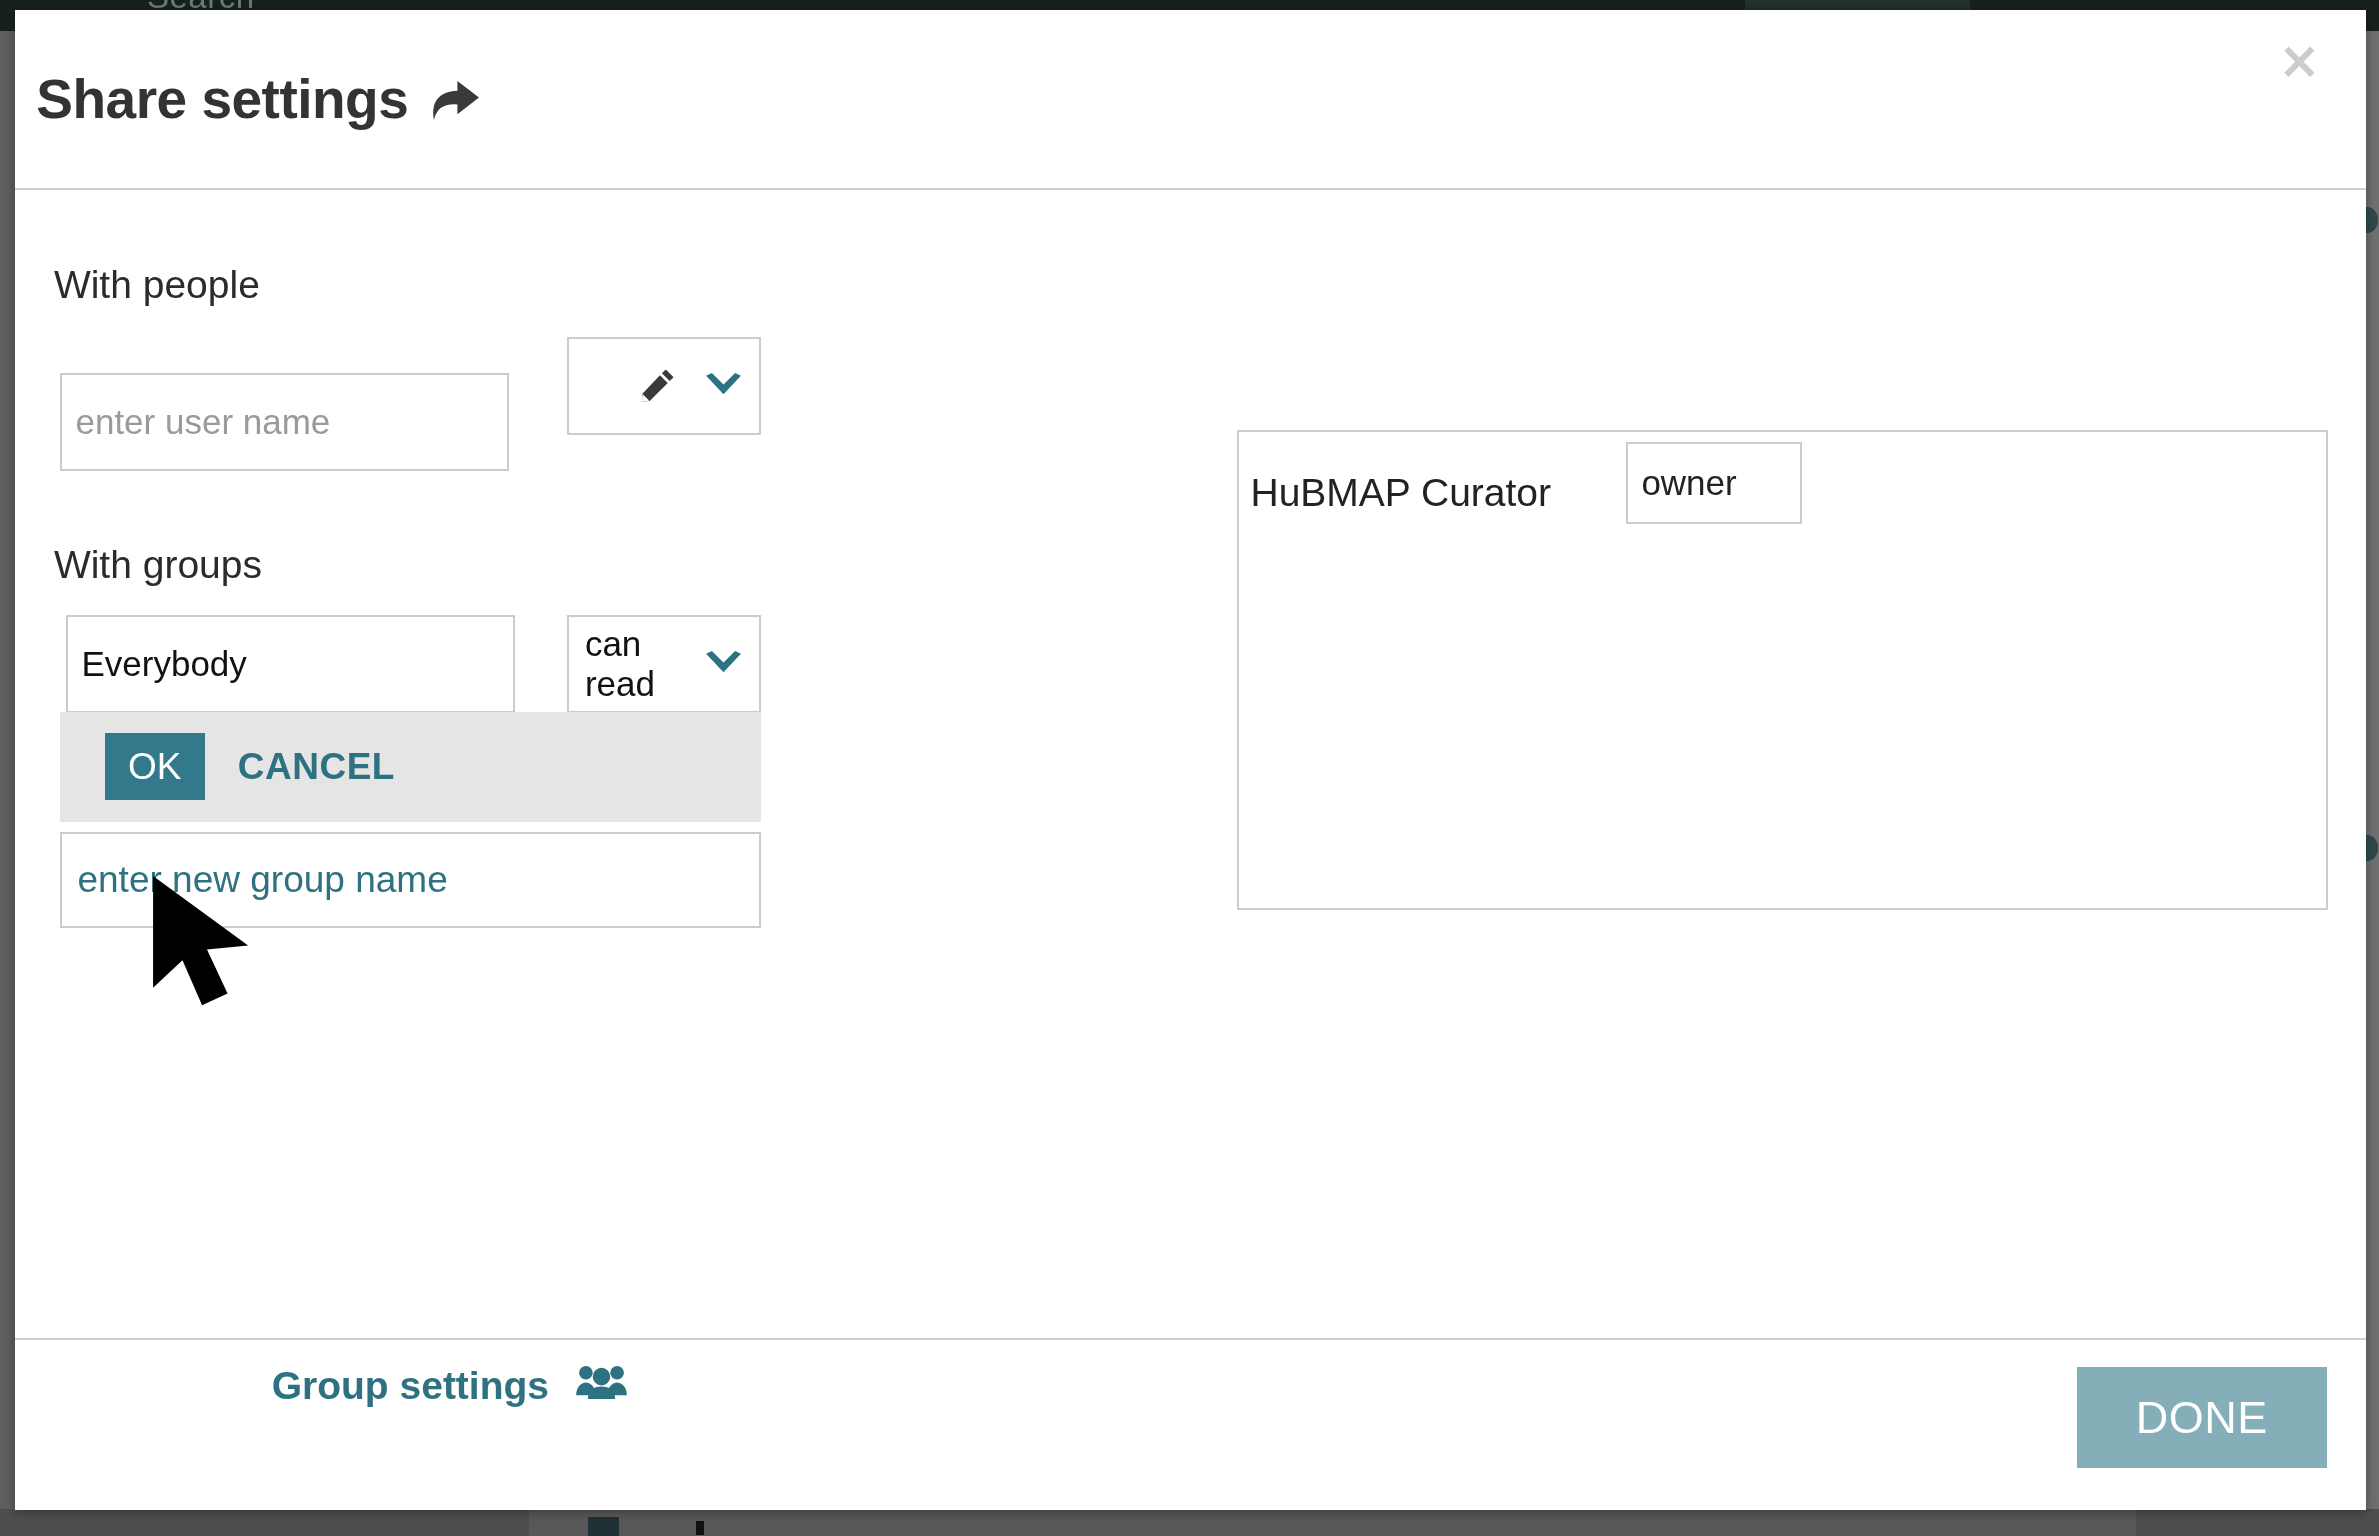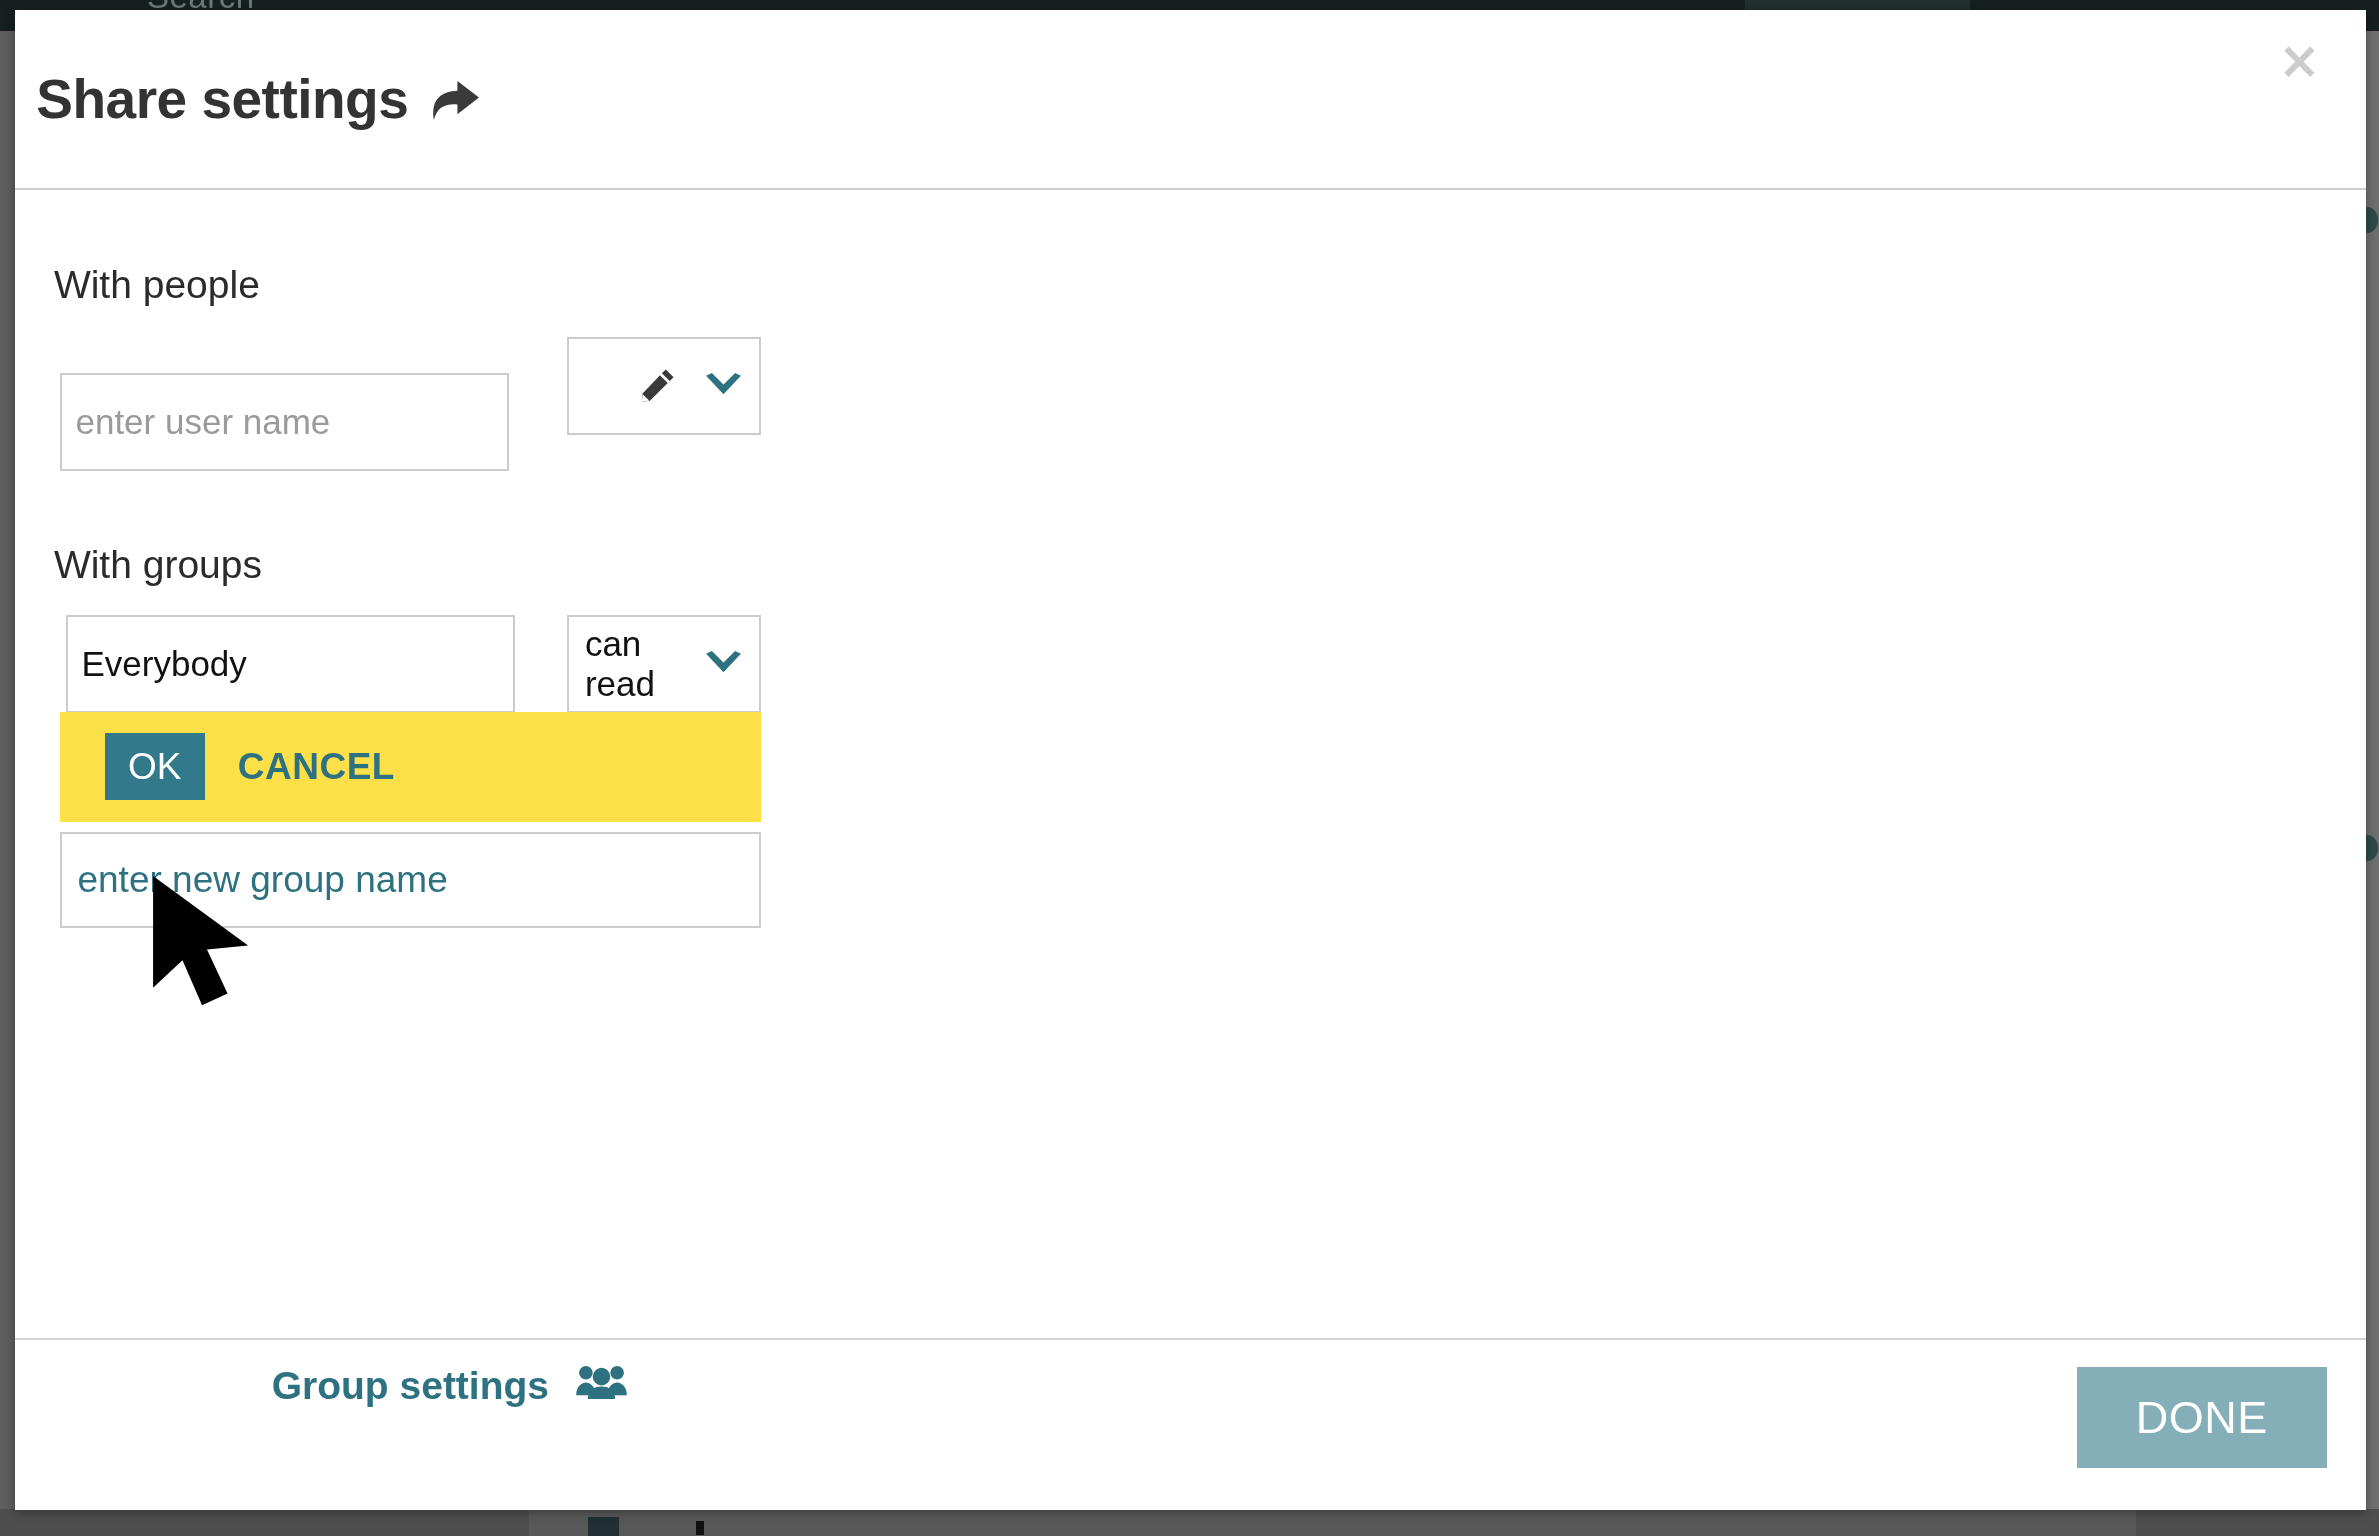--- a/index.html
+++ b/index.html
@@ -198,21 +198,21 @@
   }
   .pencil { line-height: 0; display: inline-block; }
 
   
   .confirm-bar {
     position: absolute;
     left: 21.6px;
     top: 522px;
     width: 701px;
     height: 110px;
-    background: #fde047;
+    background: #e5e5e5;
     display: flex;
     align-items: center;
   }
   .btn-ok {
     margin-left: 45px;
     width: 100px;
     height: 67px;
     background: #33798c;
     color: #ffffff;
     font-size: 37px;
@@ -414,20 +414,26 @@
             <circle cx="10" cy="11" r="7" fill="#2e7282"></circle>
             <circle cx="42" cy="11" r="7" fill="#2e7282"></circle>
             <path d="M0 34 C0 25 6 21 10 21 C14 21 20 25 20 34 Z" fill="#2e7282"></path>
             <path d="M32 34 C32 25 38 21 42 21 C46 21 52 25 52 34 Z" fill="#2e7282"></path>
             <circle cx="26" cy="15" r="9" fill="#2e7282"></circle>
             <path d="M12 38 C12 28 19 25 26 25 C33 25 40 28 40 38 Z" fill="#2e7282"></path>
           </svg>
         </span>
       </div>
 
+      <div class="right-panel">
+        <div class="member-row">
+          <div class="member-name">HuBMAP Curator</div>
+          <div class="member-role">owner</div>
+        </div>
+      </div>
 
     </div>
 
     <div class="modal-footer">
       <div class="btn-done">DONE</div>
     </div>
 
   </div>
 
   <div class="cursor">

